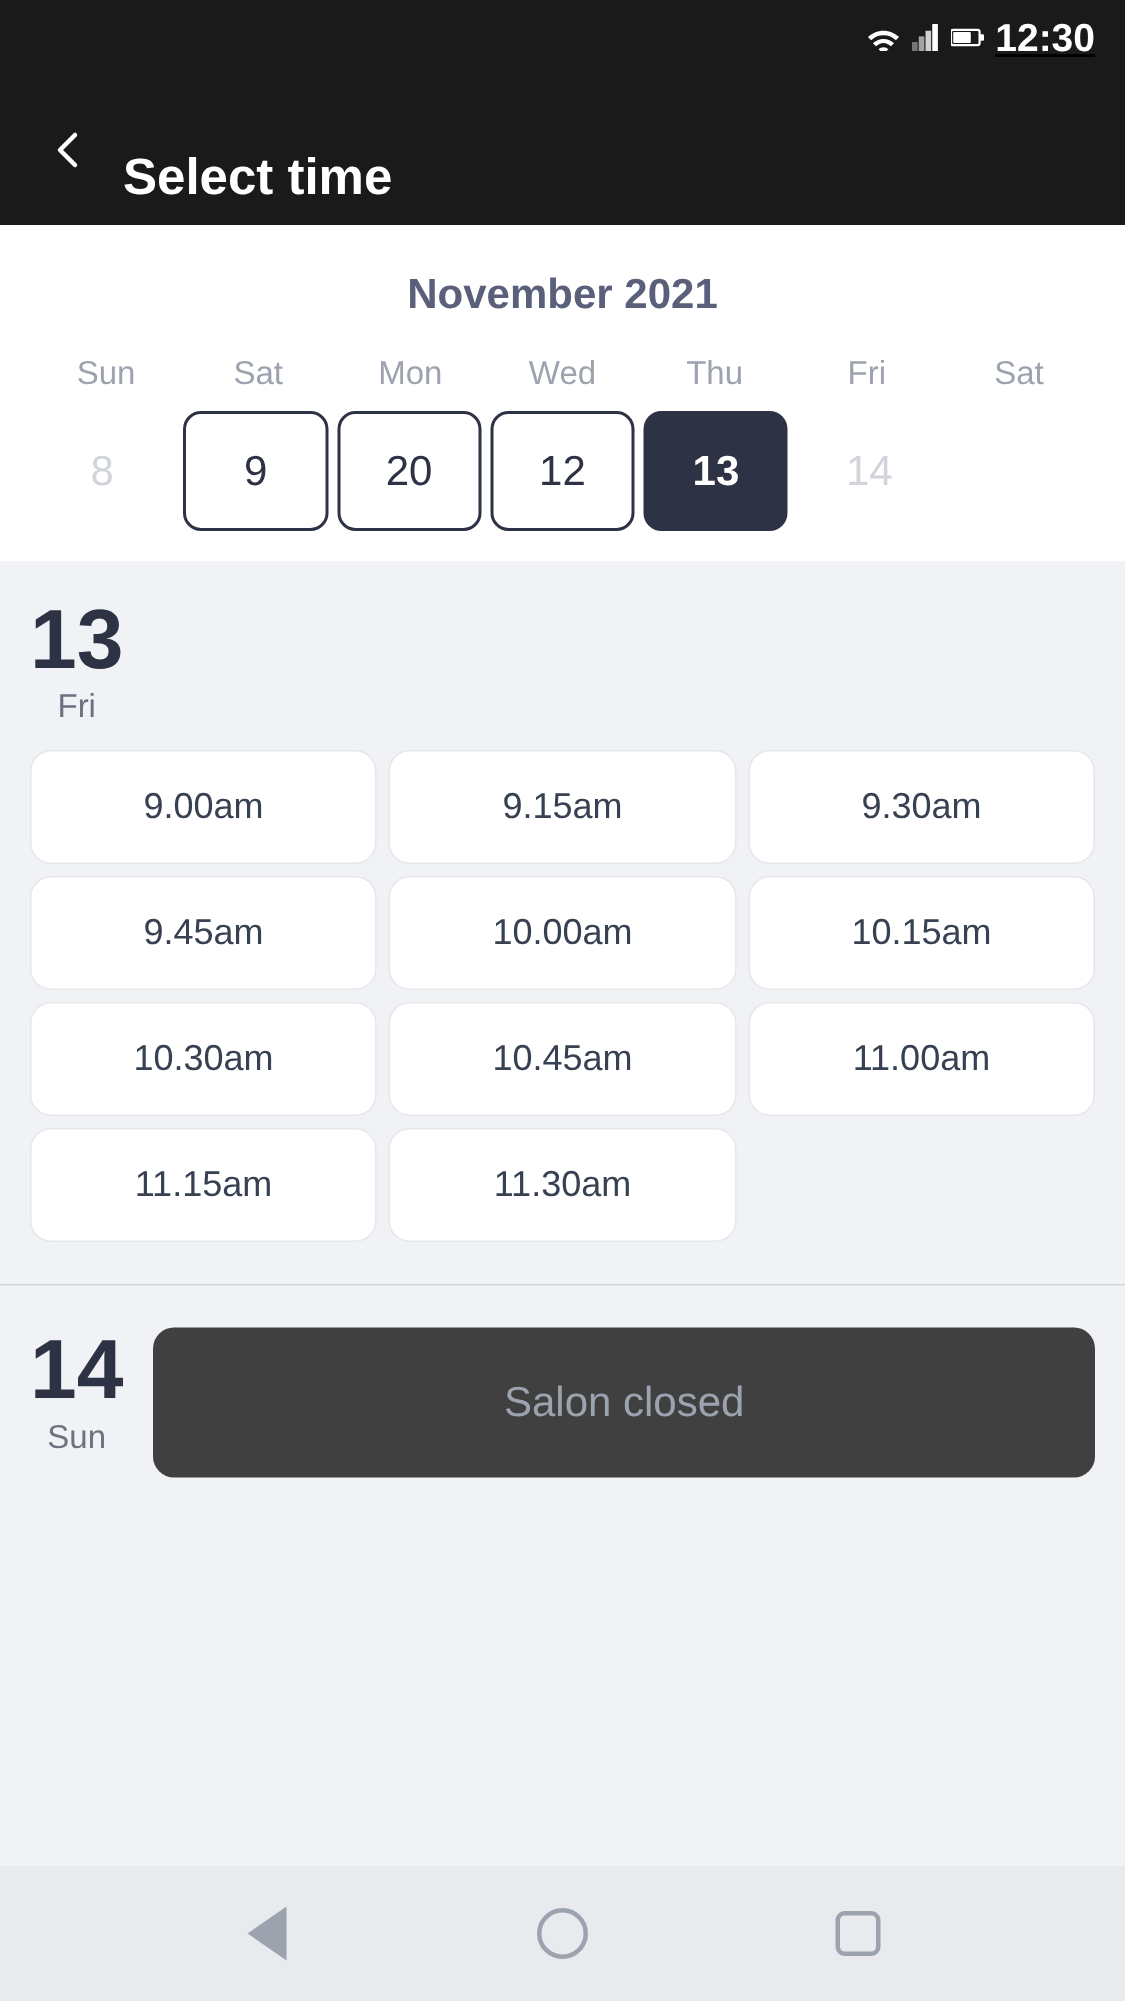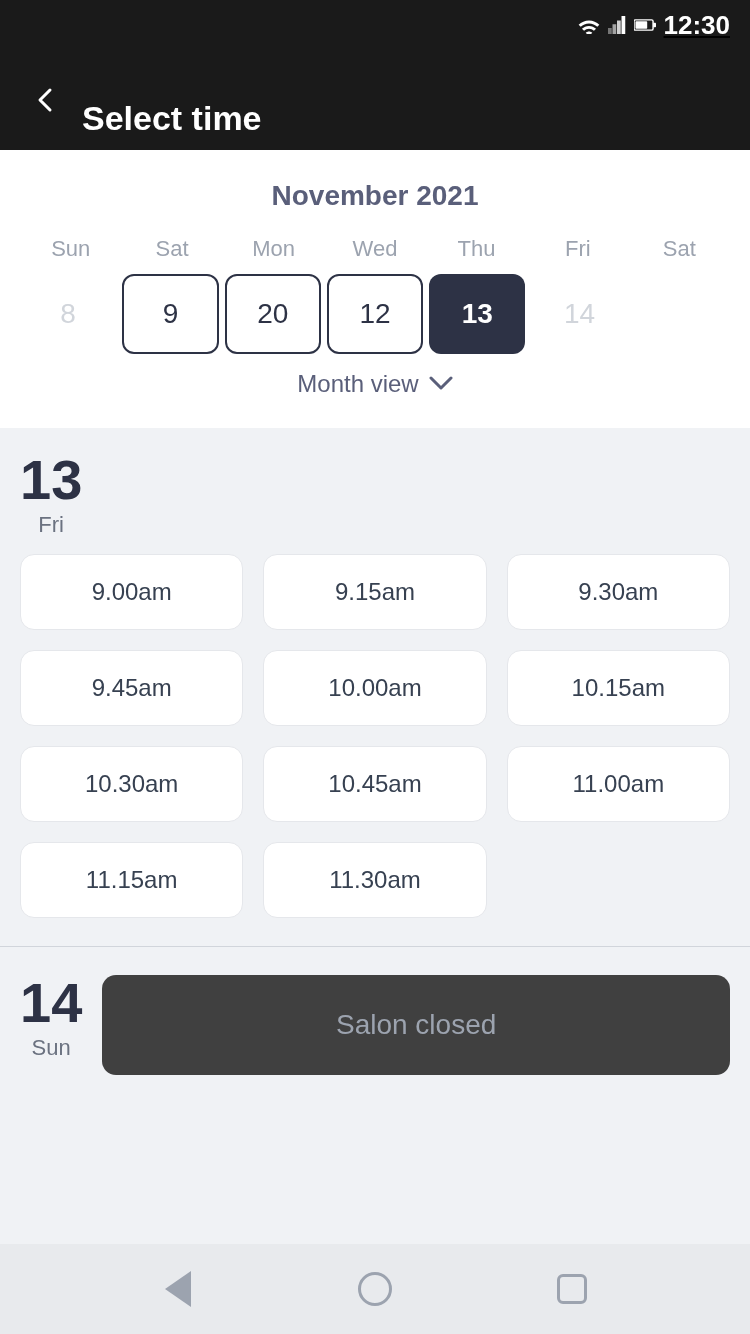--- a/index.html
+++ b/index.html
@@ -151,21 +151,21 @@
       text-align: center;
     }
     .day-label {
       display: flex;
       flex-direction: column;
       align-items: center;
     }
     .time-slots-grid {
       display: grid;
       grid-template-columns: repeat(3, 1fr);
-      gap: 20px;
+      gap: 8px;
       margin-top: 16px;
     }
     .time-slot {
       background: white;
       border-radius: 14px;
       height: 76px;
       display: flex;
       align-items: center;
       justify-content: center;
       font-size: 24px;
@@ -290,26 +290,20 @@
 
   <div class="days-row">
     <div class="day-cell inactive">8</div>
     <div class="day-cell active">9</div>
     <div class="day-cell active">20</div>
     <div class="day-cell active">12</div>
     <div class="day-cell selected">13</div>
     <div class="day-cell inactive">14</div>
   </div>
 
-  <div class="month-view-toggle">
-    <span>Month view</span>
-    <svg width="24" height="16" viewBox="0 0 24 16">
-      <path d="M2 2L12 12L22 2" stroke="#5a5f7a" stroke-width="3" stroke-linecap="round" stroke-linejoin="round" fill="none"></path>
-    </svg>
-  </div>
 </div>
 
 <div class="time-section">
   <div class="day-header">
     <div class="day-label">
       <span class="day-number">13</span>
       <span class="day-name">Fri</span>
     </div>
   </div>
   <div class="time-slots-grid">

